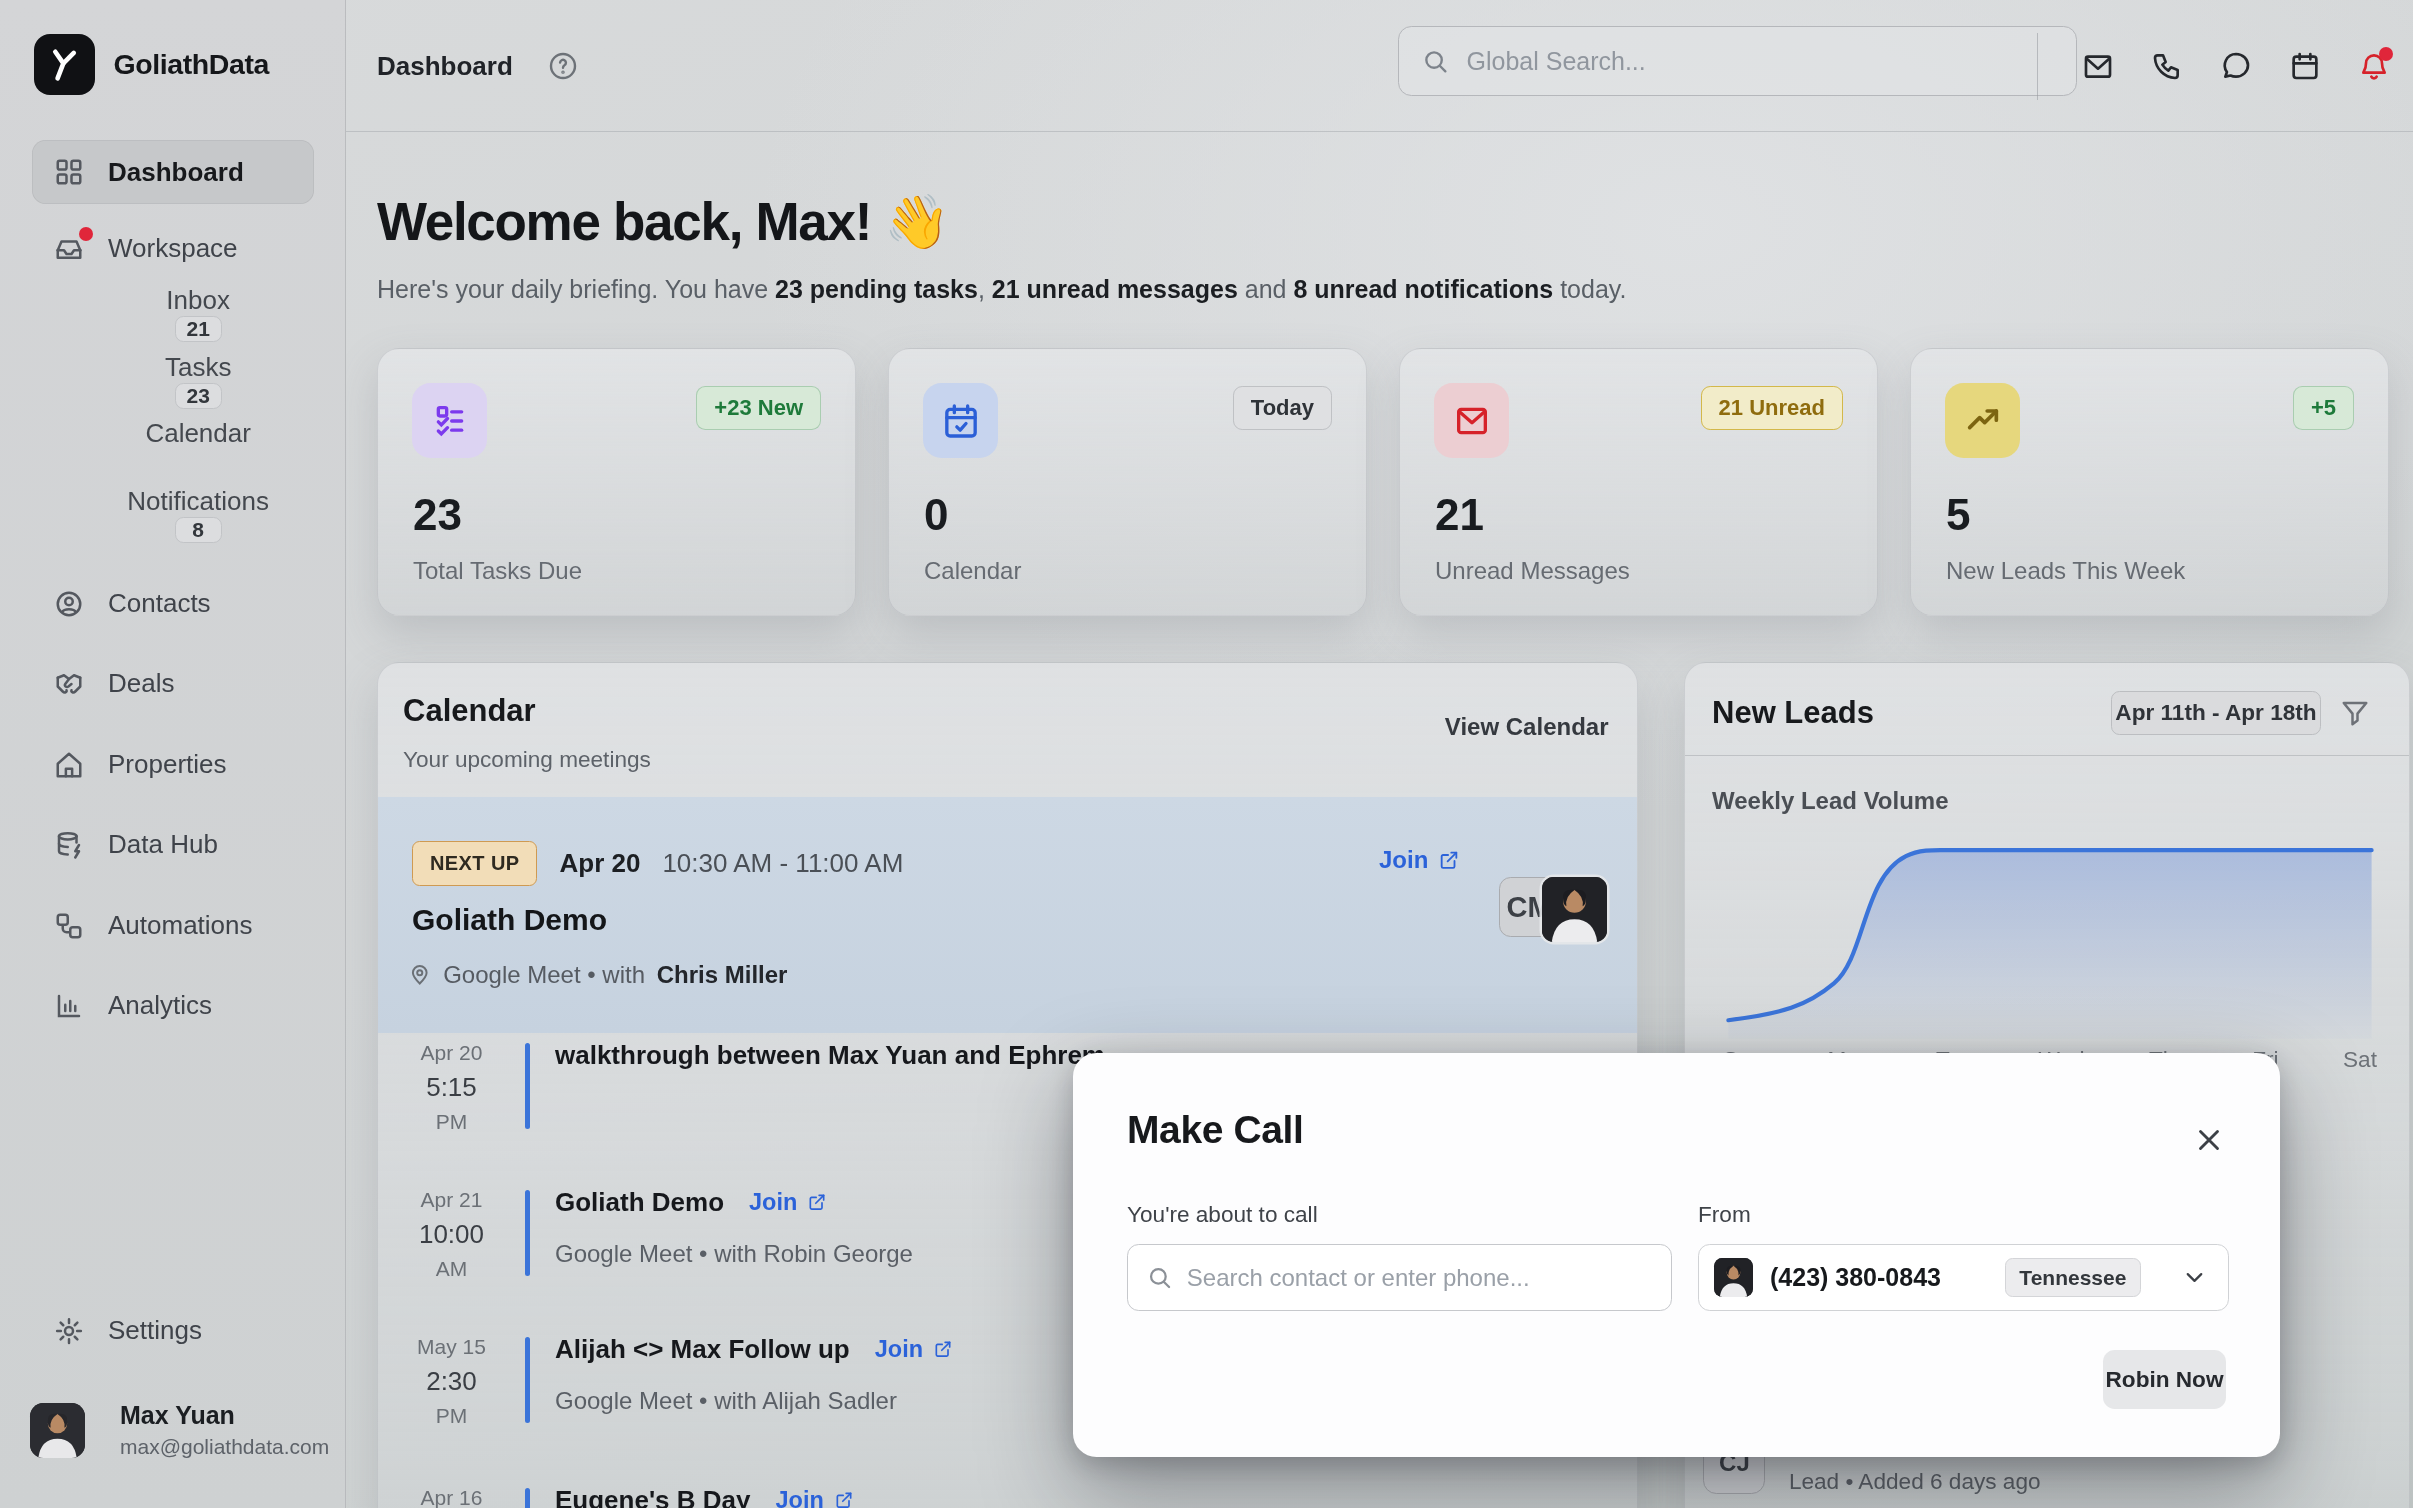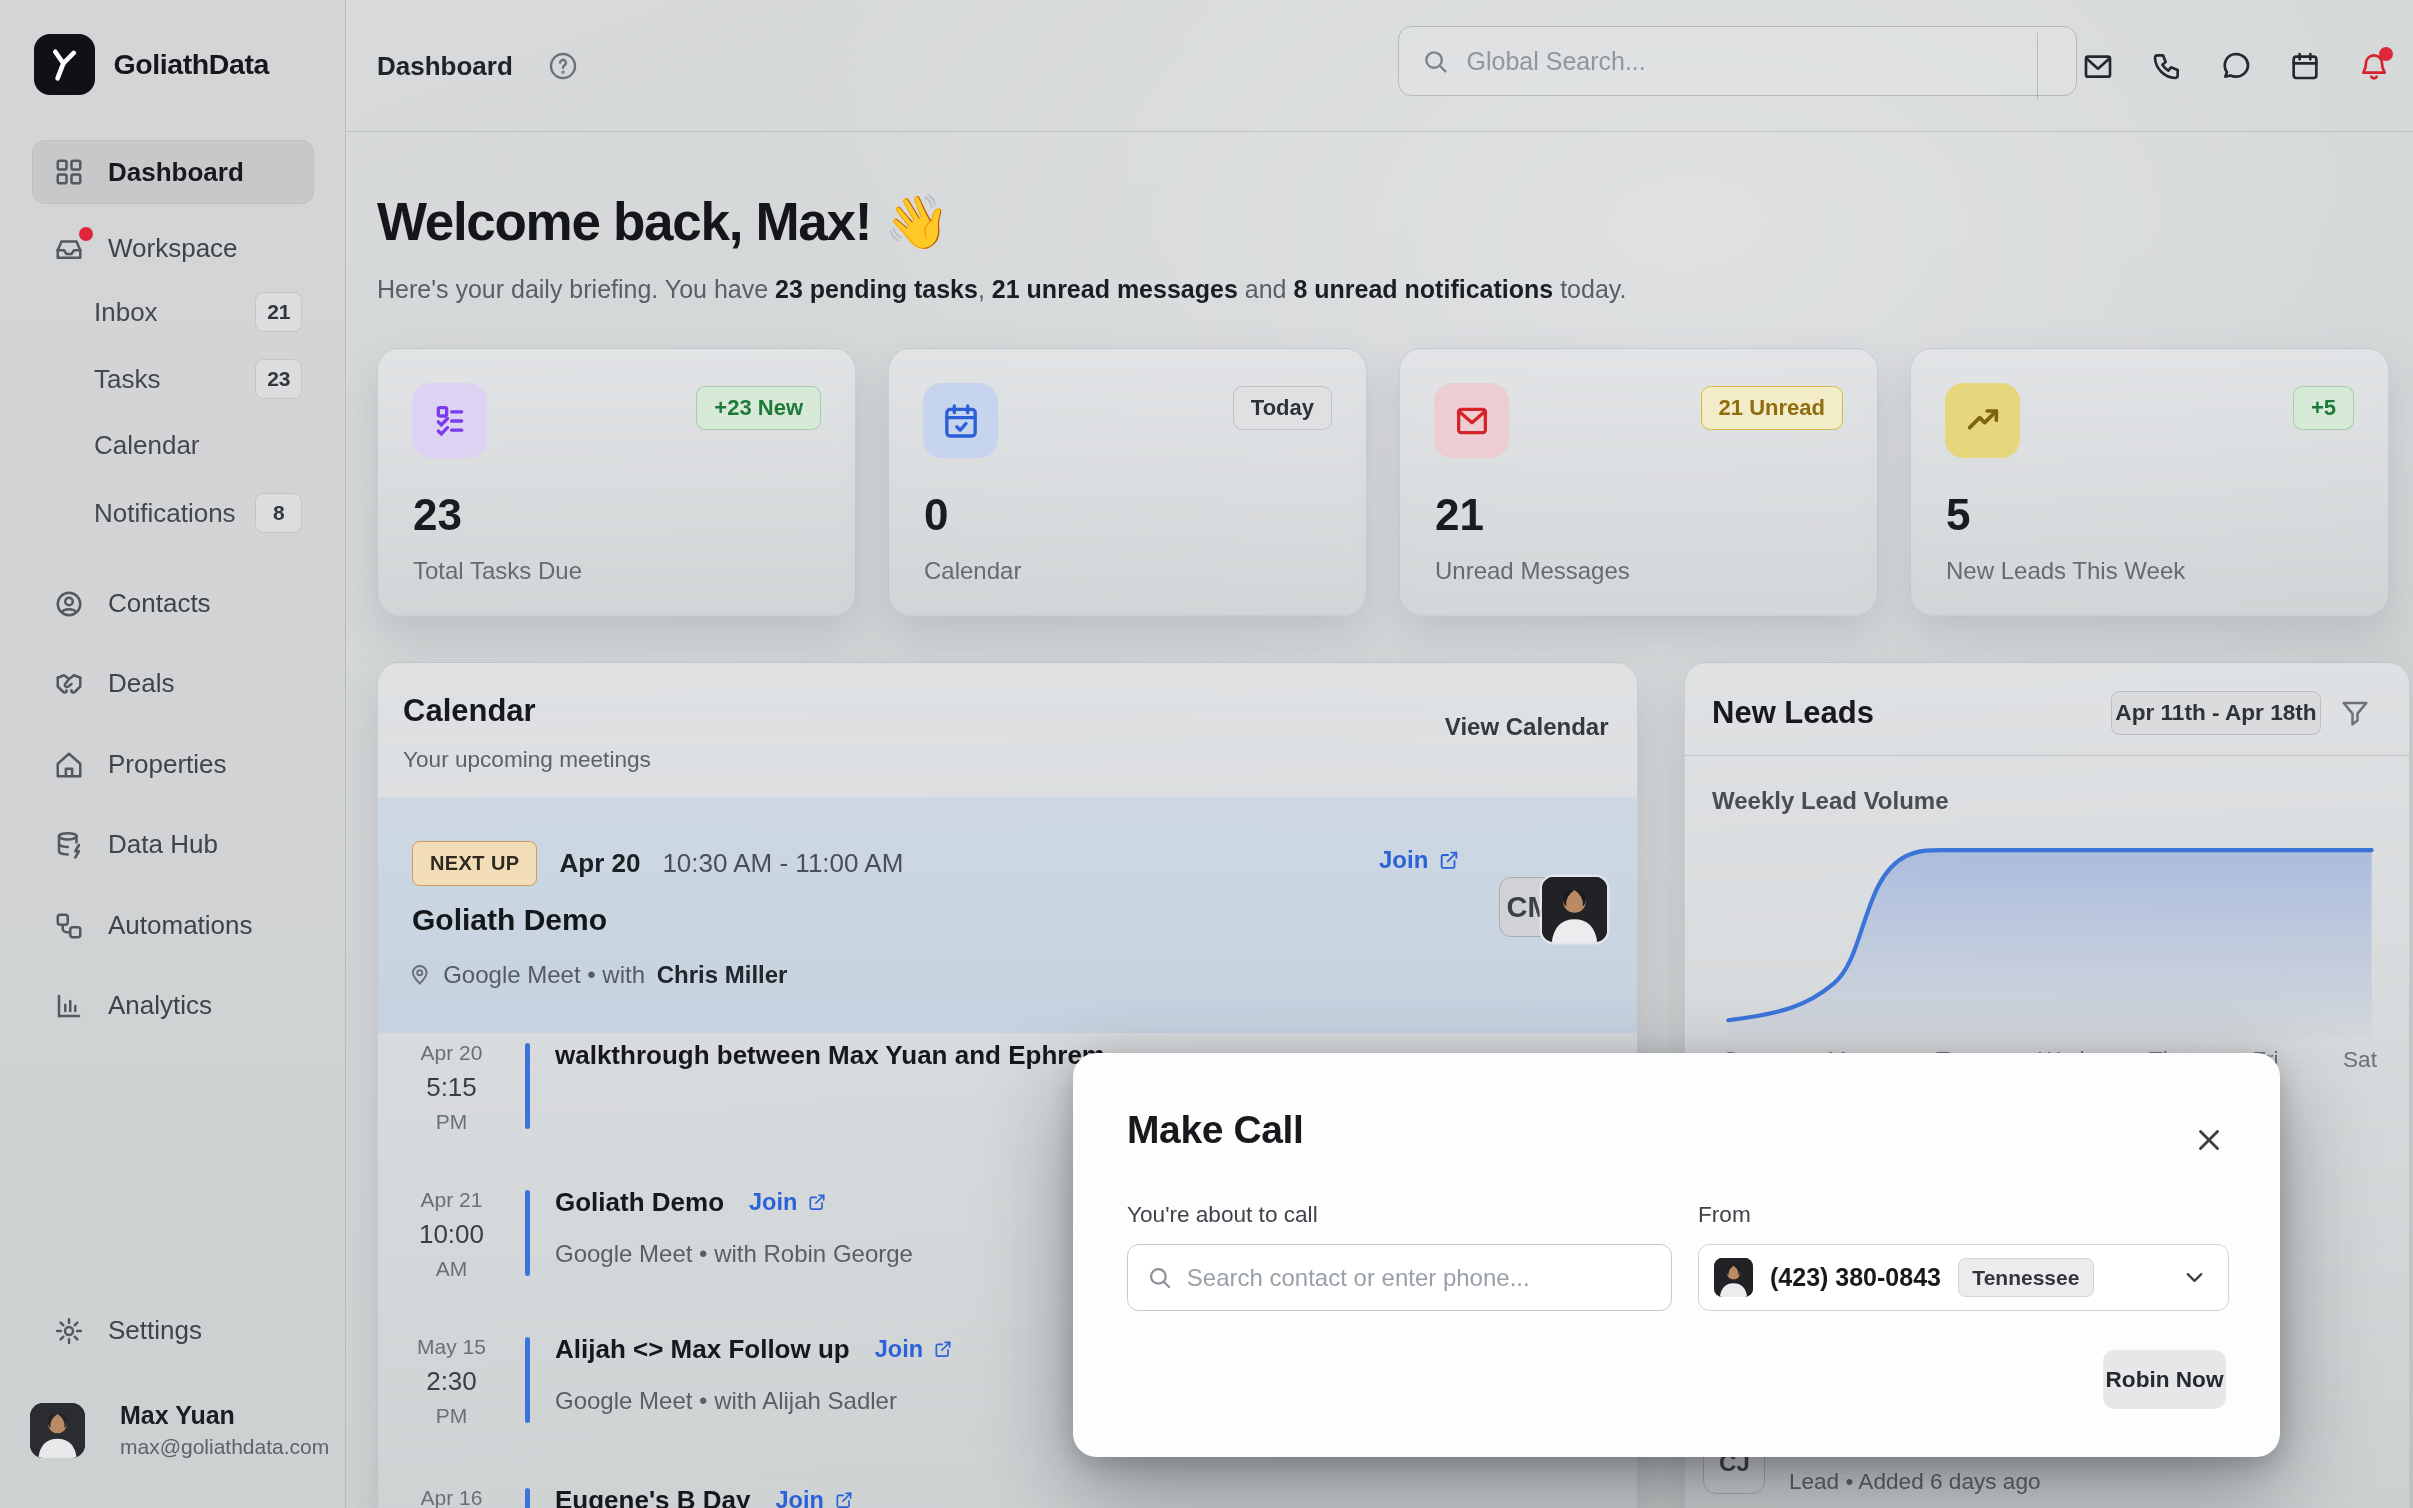--- a/index.html
+++ b/index.html
@@ -18,21 +18,21 @@
     background:linear-gradient(180deg,#d4d5d7,#ced1d2); border-right:0.8px solid rgba(165,168,172,0.55); z-index:2; }
   .brand { position:absolute; left:34px; top:34px; display:flex; align-items:center; gap:18.4px; }
   .brand-logo { width:61px; height:61px; border-radius:16px; background:#101114; display:flex; align-items:center; justify-content:center; }
   .brand-name { font-size:28.5px; font-weight:700; color:#15171a; letter-spacing:-0.4px; }
   .nav-item { position:absolute; left:32px; width:282px; height:59px; display:flex; align-items:center;
     padding:0 15px 0 22px; border-radius:13.4px; color:#3f434a; }
   .nav-item .ico { width:34px; margin-right:20px; color:#54585f; position:relative; }
   .nav-item.active { background:#c6c8ca; height:64px; color:#17191c; box-shadow:inset 0 0 0 0.8px rgba(150,152,156,0.25); }
   .nav-item.active .label { font-weight:700; color:#17191c; }
   .nav-item .label { font-size:26px; }
-  .sub-item { position:absolute; left:32px; width:282px; height:54px; display:flex; align-items:center; padding:0 11.7px 0 62px; }
+  .sub-item { position:absolute; left:32px; width:282px; height:54px; display:flex; align-items:center; padding:0 11.7px 0 62px;flex-direction:column; }
   .sub-item .label { font-size:26px; color:#44484e; }
   .spacer { flex:1; }
   .count-badge { min-width:47px; height:40px; padding:0 10px; border-radius:8.4px; background:#dcdddf;
     border:1.3px solid #c2c4c7; display:flex; align-items:center; justify-content:center;
     font-size:21px; font-weight:600; color:#33373c; }
   .red-dot { position:absolute; top:-6.7px; right:-5px; width:14.2px; height:14.2px; border-radius:50%; background:#e0263a; }
   .sidebar-user { position:absolute; left:30px; top:1401px; width:285px; display:flex; align-items:center; gap:35px; }
   .avatar-photo { border-radius:13.4px; overflow:hidden; background:#27282c; flex:none; }
   .user-name { font-size:25px; font-weight:700; color:#1b1e22; }
   .user-email { font-size:21px; color:#5d6269; margin-top:5px; }
@@ -139,21 +139,21 @@
   .modal-label { position:absolute; top:149px; font-size:22.6px; color:#3f4349; }
   .contact-search { position:absolute; left:54px; top:191px; width:545px; height:67px; border-radius:11.7px;
     border:1.3px solid #c6c8cc; background:#fff; display:flex; align-items:center; padding:0 18.4px; gap:13.4px; }
   .contact-search input { border:0; outline:0; font-size:24px; color:#33373c; width:100%; background:transparent;
     font-family:"Liberation Sans",sans-serif; }
   .contact-search input::placeholder { color:#9aa0a8; }
   .from-select { position:absolute; left:625px; top:191px; width:531px; height:67px; border-radius:11.7px;
     border:1.3px solid #d0d2d5; background:#fff; display:flex; align-items:center; padding:0 20px 0 15px; gap:17px; cursor:pointer; }
   .from-phone { font-size:25px; font-weight:700; color:#17191c; }
   .state-tag { height:39px; padding:0 13.4px; display:flex; align-items:center; border-radius:7.5px;
-    background:#ececee; border:0.8px solid #d4d5d8; font-size:21px; font-weight:600; color:#33373c; }
+    background:#ececee; border:0.8px solid #d4d5d8; font-size:21px; font-weight:600; color:#33373c;margin-left:47px; }
   .call-now { position:absolute; right:54px; top:297px; width:123px; height:59px; border-radius:11.7px;
     background:#e6e7e9; display:flex; align-items:center; justify-content:center;
     font-size:22.6px; font-weight:600; color:#26292e; cursor:pointer; }
 </style>
 </head>
 <body>
 
 <div class="sidebar">
   <div class="brand">
     <div class="brand-logo">

